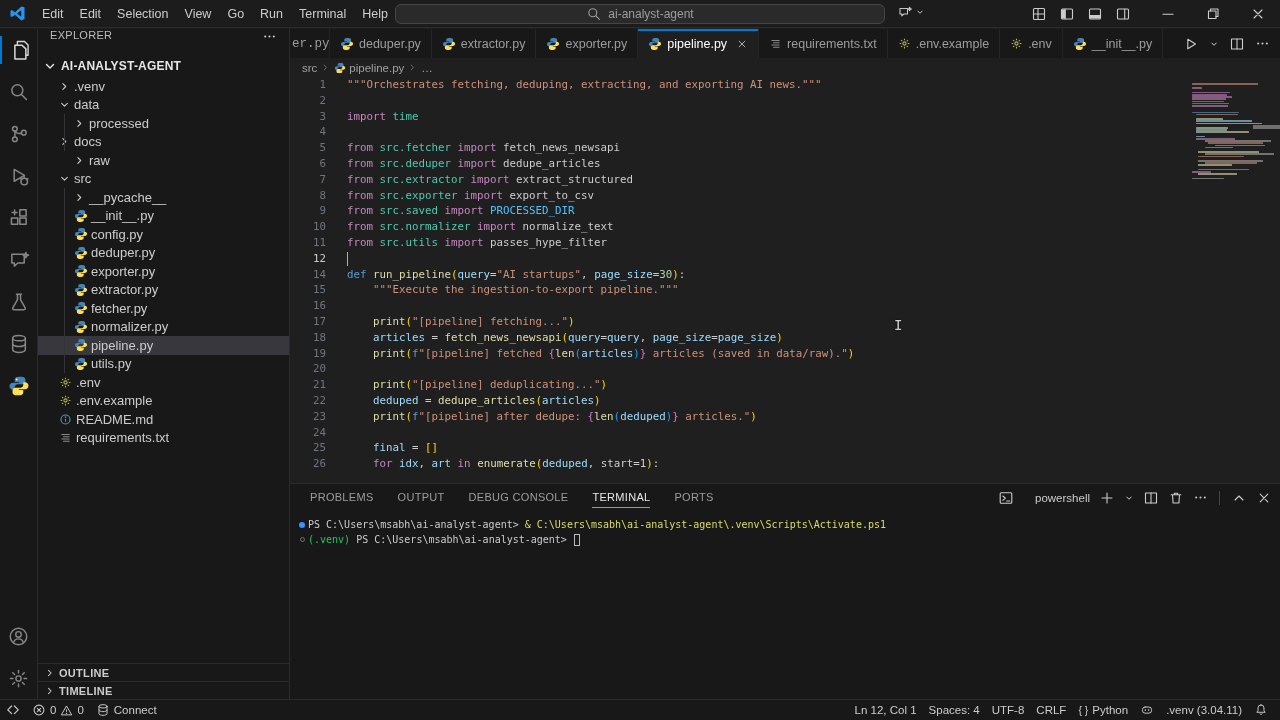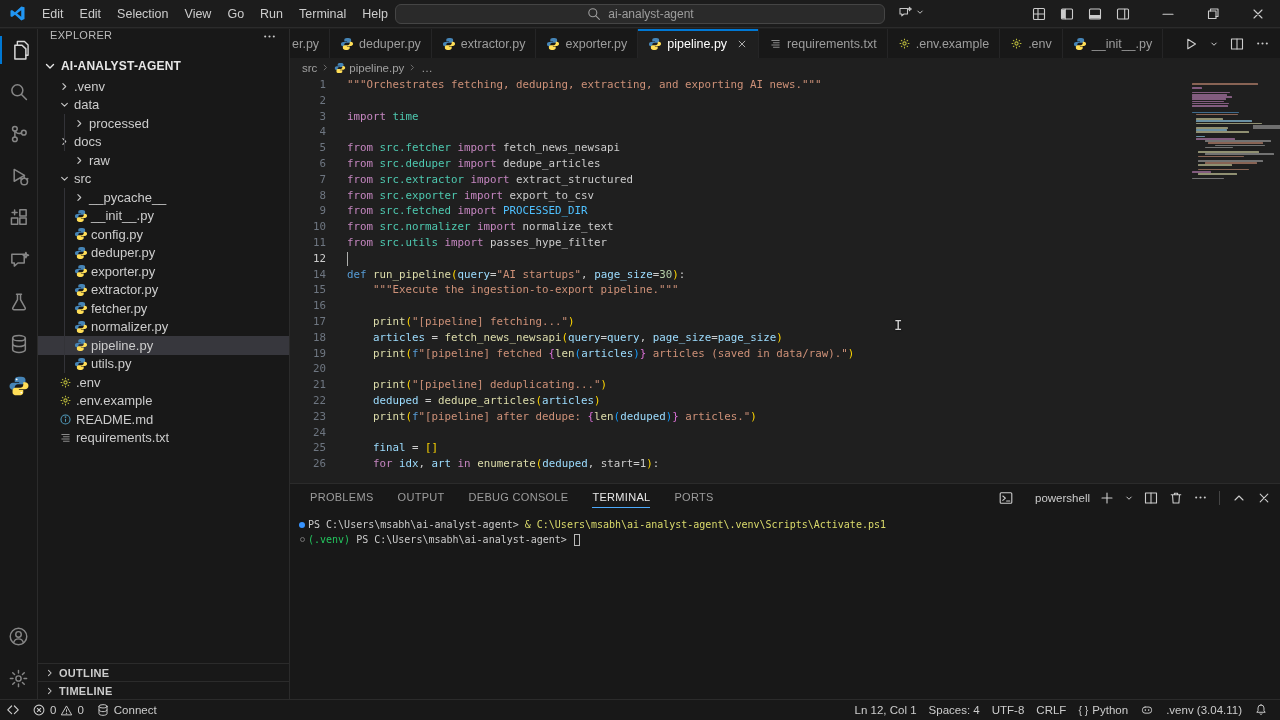--- a/index.html
+++ b/index.html
@@ -52,21 +52,21 @@
     font-size:11px; font-weight:bold; color:#cccccc; padding-left:4px; gap:2px; letter-spacing:.3px;}
 
   
   .editor-area { position:absolute; top:29px; left:290px; right:0; bottom:21px; background:#1f1f1f; }
   .tabbar { height:29px; background:#181818; display:flex; align-items:stretch; }
   .tab { display:flex; align-items:center; gap:5px; padding:0 10px; font-size:12.5px; color:#9d9d9d;
     background:#181818; border-right:1px solid #252526; position:relative; white-space:nowrap; }
   .tab.active { background:#1f1f1f; color:#ffffff; }
   .tab.active::before { content:""; position:absolute; top:0; left:0; right:0; height:2px; background:#0078d4; }
   .tab .closex { margin-left:4px; color:#cccccc; }
-  .tab.partial { width:40px; overflow:hidden; padding:0 6px 0 2px; }
+  .tab.partial { width:40px; overflow:hidden; padding:0 6px 0 2px;font-family:Liberation Mono, monospace; }
   .tab-actions { margin-left:auto; display:flex; align-items:center; gap:10px; padding:0 10px; color:#cccccc; }
   .breadcrumb { height:19px; display:flex; align-items:center; font-size:11.5px; color:#a0a0a0;
     padding-left:12px; gap:3px; }
   .bc-sep { color:#6e6e6e; }
 
   .code-wrap { position:absolute; top:48px; left:0; right:0; height:406px; overflow:hidden;
     font-family:"DejaVu Sans Mono", monospace; font-size:10.8px; }
   .code-line { height:15.8px; line-height:15.8px; display:flex; position:relative; white-space:pre; }
   .gutter { width:51px; flex:none; text-align:right; padding-right:15px; color:#6e7681; }
   .code-line.cur .gutter { color:#cccccc; }
@@ -638,21 +638,21 @@
       </div>
     <div class="code-wrap" id="code">
         <div class="code-line"><span class="gutter">1</span><span class="line-body"><span class="c-str">"""Orchestrates fetching, deduping, extracting, and exporting AI news."""</span></span></div>
         <div class="code-line"><span class="gutter">2</span><span class="line-body"></span></div>
         <div class="code-line"><span class="gutter">3</span><span class="line-body"><span class="c-kw2">import</span><span class="c-pl"> </span><span class="c-mod">time</span></span></div>
         <div class="code-line"><span class="gutter">4</span><span class="line-body"></span></div>
         <div class="code-line"><span class="gutter">5</span><span class="line-body"><span class="c-kw2">from</span><span class="c-pl"> </span><span class="c-mod">src.fetcher</span><span class="c-pl"> </span><span class="c-kw2">import</span><span class="c-pl"> fetch_news_newsapi</span></span></div>
         <div class="code-line"><span class="gutter">6</span><span class="line-body"><span class="c-kw2">from</span><span class="c-pl"> </span><span class="c-mod">src.deduper</span><span class="c-pl"> </span><span class="c-kw2">import</span><span class="c-pl"> dedupe_articles</span></span></div>
         <div class="code-line"><span class="gutter">7</span><span class="line-body"><span class="c-kw2">from</span><span class="c-pl"> </span><span class="c-mod">src.extractor</span><span class="c-pl"> </span><span class="c-kw2">import</span><span class="c-pl"> extract_structured</span></span></div>
         <div class="code-line"><span class="gutter">8</span><span class="line-body"><span class="c-kw2">from</span><span class="c-pl"> </span><span class="c-mod">src.exporter</span><span class="c-pl"> </span><span class="c-kw2">import</span><span class="c-pl"> export_to_csv</span></span></div>
-        <div class="code-line"><span class="gutter">9</span><span class="line-body"><span class="c-kw2">from</span><span class="c-pl"> </span><span class="c-mod">src.fetched</span><span class="c-pl"> </span><span class="c-kw2">import</span><span class="c-pl"> </span><span class="c-const">PROCESSED_DIR</span></span></div>
+        <div class="code-line"><span class="gutter">9</span><span class="line-body"><span class="c-kw2">from</span><span class="c-pl"> </span><span class="c-mod">src.saved</span><span class="c-pl"> </span><span class="c-kw2">import</span><span class="c-pl"> </span><span class="c-const">PROCESSED_DIR</span></span></div>
         <div class="code-line"><span class="gutter">10</span><span class="line-body"><span class="c-kw2">from</span><span class="c-pl"> </span><span class="c-mod">src.normalizer</span><span class="c-pl"> </span><span class="c-kw2">import</span><span class="c-pl"> normalize_text</span></span></div>
         <div class="code-line"><span class="gutter">11</span><span class="line-body"><span class="c-kw2">from</span><span class="c-pl"> </span><span class="c-mod">src.utils</span><span class="c-pl"> </span><span class="c-kw2">import</span><span class="c-pl"> passes_hype_filter</span></span></div>
         <div class="code-line cur"><span class="gutter">12</span><span class="line-body"></span><span class="caret"></span></div>
         <div class="code-line"><span class="gutter">14</span><span class="line-body"><span class="c-kw">def</span><span class="c-pl"> </span><span class="c-fn">run_pipeline</span><span class="c-b1">(</span><span class="c-var">query</span><span class="c-pl">=</span><span class="c-str">"AI startups"</span><span class="c-pl">, </span><span class="c-var">page_size</span><span class="c-pl">=</span><span class="c-num">30</span><span class="c-b1">)</span><span class="c-pl">:</span></span></div>
         <div class="code-line"><span class="gutter">15</span><span class="line-body"><span class="c-str">    """Execute the ingestion-to-export pipeline."""</span></span></div>
         <div class="code-line"><span class="gutter">16</span><span class="line-body"></span></div>
         <div class="code-line"><span class="gutter">17</span><span class="line-body"><span class="c-pl">    </span><span class="c-fn">print</span><span class="c-b1">(</span><span class="c-str">"[pipeline] fetching..."</span><span class="c-b1">)</span></span></div>
         <div class="code-line"><span class="gutter">18</span><span class="line-body"><span class="c-pl">    </span><span class="c-var">articles</span><span class="c-pl"> = </span><span class="c-fn">fetch_news_newsapi</span><span class="c-b1">(</span><span class="c-var">query</span><span class="c-pl">=</span><span class="c-var">query</span><span class="c-pl">, </span><span class="c-var">page_size</span><span class="c-pl">=</span><span class="c-var">page_size</span><span class="c-b1">)</span></span></div>
         <div class="code-line"><span class="gutter">19</span><span class="line-body"><span class="c-pl">    </span><span class="c-fn">print</span><span class="c-b1">(</span><span class="c-kw">f</span><span class="c-str">"[pipeline] fetched </span><span class="c-b2">{</span><span class="c-fn">len</span><span class="c-b3">(</span><span class="c-var">articles</span><span class="c-b3">)</span><span class="c-b2">}</span><span class="c-str"> articles (saved in data/raw)."</span><span class="c-b1">)</span></span></div>
         <div class="code-line"><span class="gutter">20</span><span class="line-body"></span></div>

